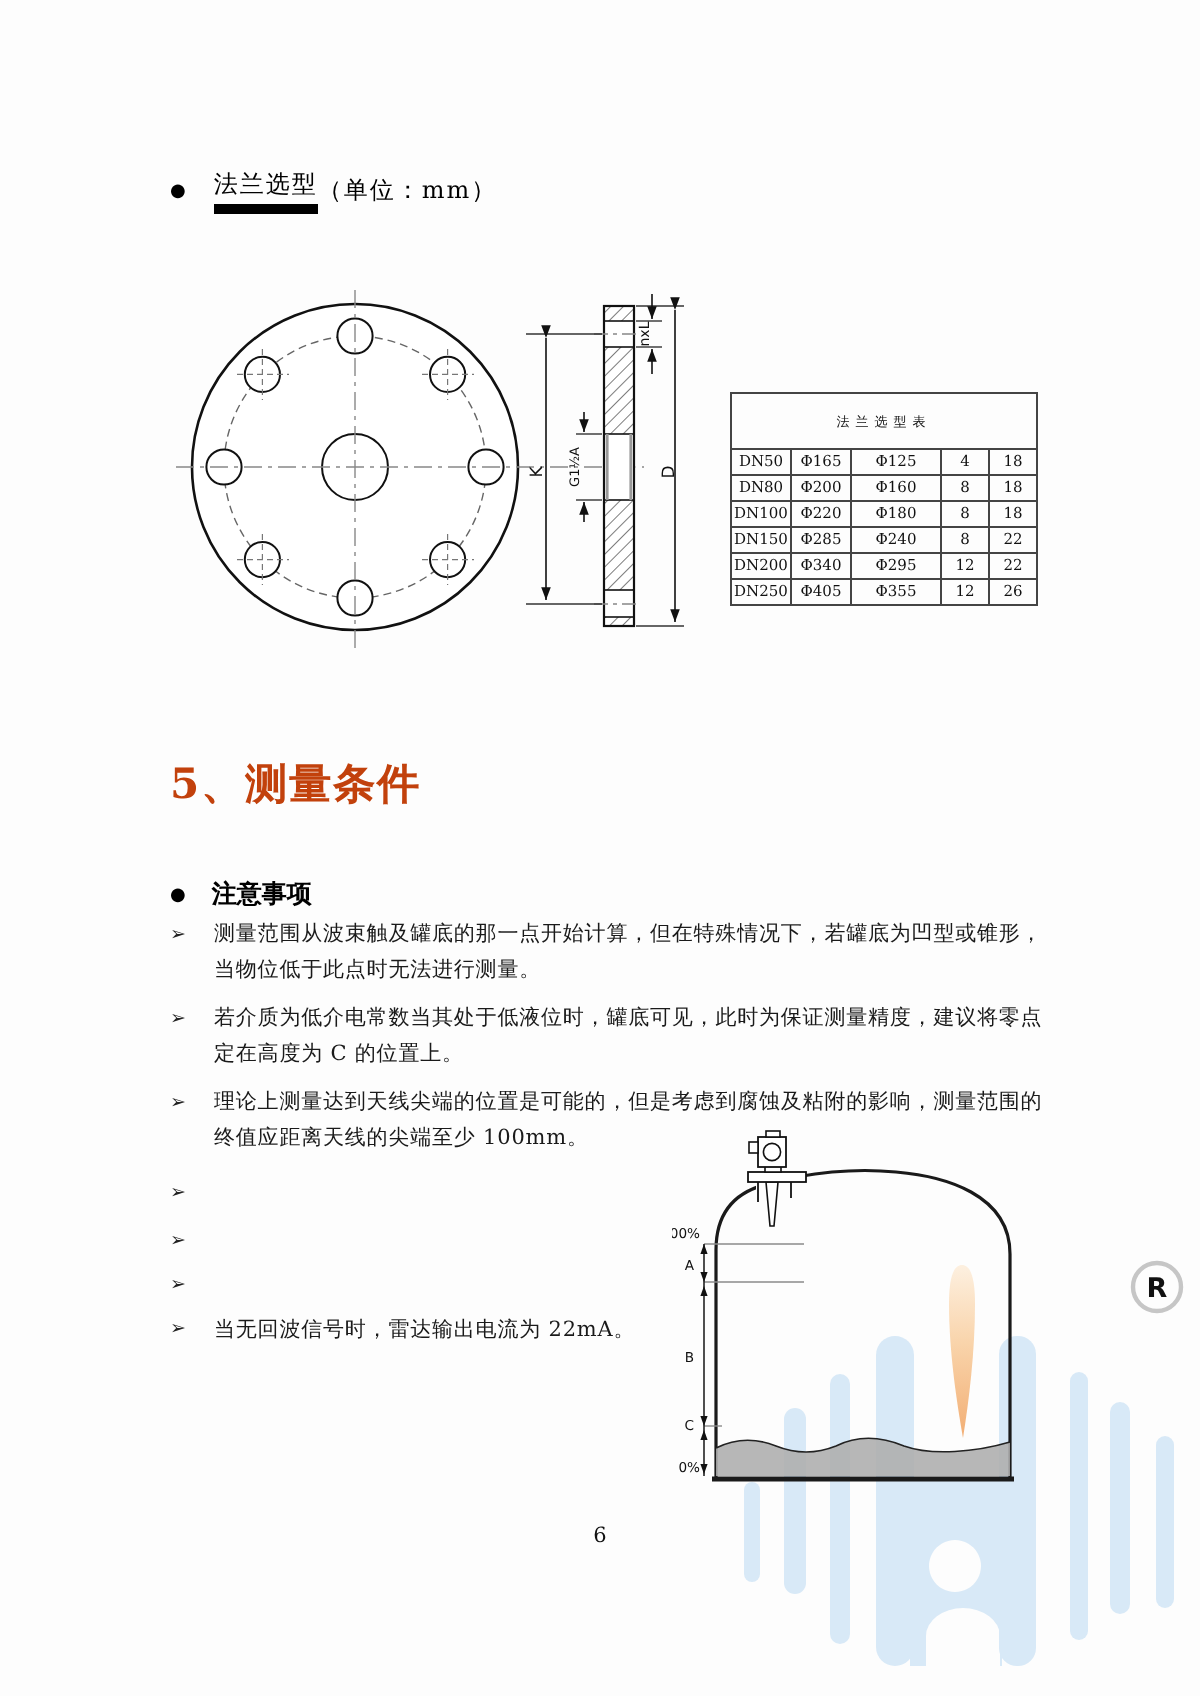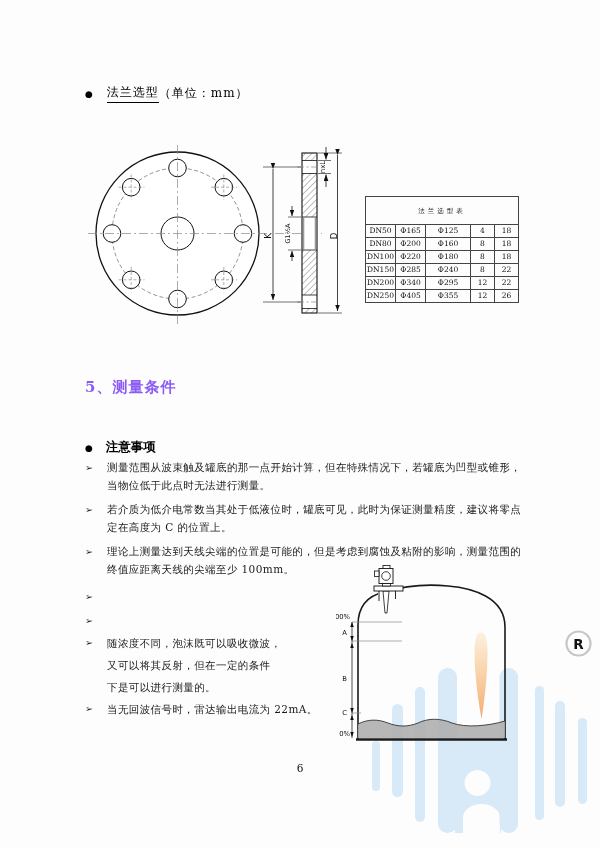--- a/index.html
+++ b/index.html
@@ -9,34 +9,34 @@
     position:relative; width:600px; height:848px; margin:0 auto;
     background:#fdfdfd; overflow:hidden;
   }
   .abs { position:absolute; }
   .layer-content { z-index:2; }
   .layer-wm { z-index:1; }
 
   
   .flange-line { left:85px; top:84px; display:flex; align-items:center; font-size:12px; color:#000; }
   .flange-line .dot { font-size:9px; margin-right:14px; }
-  .flange-line .t { border-bottom:1px solid #000000; padding-bottom:1px; letter-spacing:1px; }
+  .flange-line .t { border-bottom:5px solid #000000; padding-bottom:1px; letter-spacing:1px; }
   .flange-line .u { margin-left:0; letter-spacing:1px; }
 
   
   table.spec { left:365px; top:196px; width:153px; border-collapse:collapse;
     border:1.4px solid #333; font-family:"DejaVu Serif", serif; table-layout:fixed; }
   table.spec td, table.spec th { border:1px solid #444; text-align:center; vertical-align:middle;
     padding:0; color:#111; font-weight:normal; }
   td.tbl-title { font-size:6.5px; letter-spacing:3px; color:#444; height:28px; line-height:12px; }
   table.spec th { font-size:7px; height:14px; line-height:13px; }
   table.spec tbody td { font-size:7.5px; height:13px; line-height:12px;margin-top:11px; }
 
   
-  .sec-heading { left:85px; top:378px; font-size:15px; font-weight:bold; color:#8b5cf6; letter-spacing:1px; }
+  .sec-heading { left:85px; top:378px; font-size:21px; font-weight:bold; color:#c2410c; letter-spacing:1px; }
   .notes-heading { left:85px; top:439px; display:flex; align-items:center; font-size:12.5px; font-weight:bold; color:#000; }
   .notes-heading .dot { font-size:9px; margin-right:13px; font-weight:normal; }
 
   
   .notes { left:85px; top:459px; width:450px; }
   .note-item { display:flex; align-items:flex-start; }
   .note-item .marker { width:22px; flex:0 0 22px; font-family:"DejaVu Sans", sans-serif;
     font-size:9.5px; color:#222; line-height:inherit; }
   .note-item .note-text { font-size:10.5px; color:#1a1a1a; letter-spacing:0.4px; white-space:nowrap; }
   .n1,.n2,.n3 { line-height:17.5px; margin-bottom:7px; }
@@ -258,21 +258,20 @@
         <div class="note-text">理论上测量达到天线尖端的位置是可能的，但是考虑到腐蚀及粘附的影响，测量范围的<br>终值应距离天线的尖端至少 100mm。</div>
       </div>
       <div class="note-item n4">
         <span class="marker">➢</span>
       </div>
       <div class="note-item n5">
         <span class="marker">➢</span>
       </div>
       <div class="note-item n6">
         <span class="marker">➢</span>
-        <div class="note-text">随浓度不同，泡沫既可以吸收微波，<br>又可以将其反射，但在一定的条件<br>下是可以进行测量的。</div>
       </div>
       <div class="note-item n7">
         <span class="marker">➢</span>
         <div class="note-text">当无回波信号时，雷达输出电流为 22mA。</div>
       </div>
     </div>
 
   <svg class="abs layer-content" style="left:336px; top:556px;" width="190" height="196" viewBox="336 556 190 196">
 
     <path d="M358,739 L358,625 C358,607 367,596 384,592 C404,586 428,584 448,586

